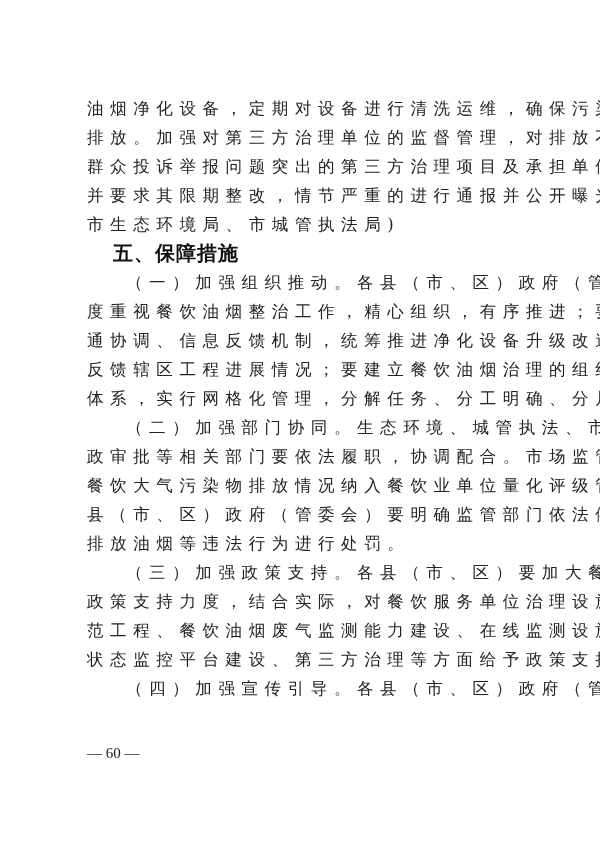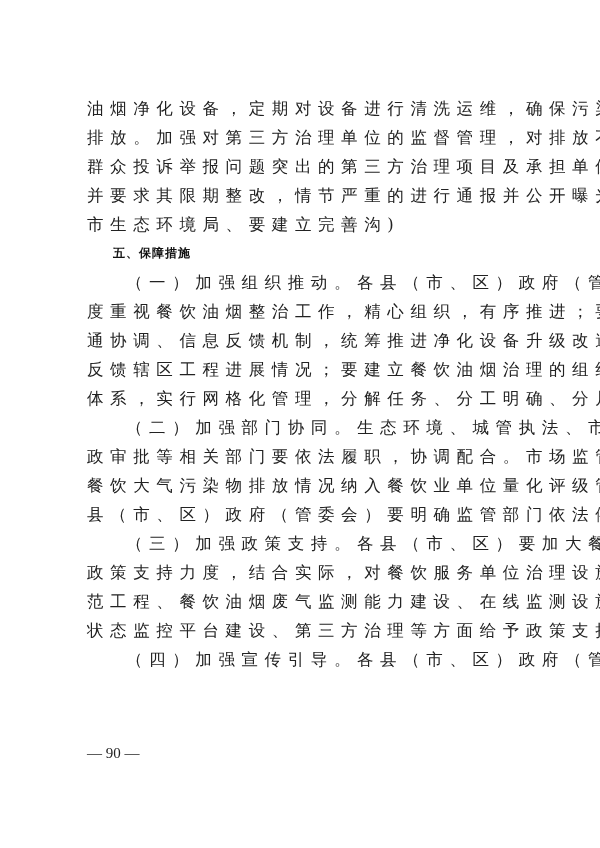--- a/index.html
+++ b/index.html
@@ -37,21 +37,21 @@
       white-space: nowrap;
       color: #222;
     }
     .line.indent {
       padding-left: 39px;
     }
     .heading {
       font-family: "DejaVu Sans", "Liberation Sans", sans-serif;
       font-weight: bold;
       letter-spacing: 1px;
-      font-size: 12px;
+      font-size: 20px;
       padding-left: 26px;
       color: #111;
     }
     .page-number {
       position: absolute;
       left: 87px;
       top: 742px;
       font-size: 15px;
       line-height: 22px;
       color: #222;
@@ -61,45 +61,46 @@
   </style>
 </head>
 <body>
 
 <div class="page">
   <div class="body-text">
     <div class="line">油烟净化设备，定期对设备进行清洗运维，确保污染物稳定达标</div>
     <div class="line">排放。加强对第三方治理单位的监督管理，对排放不能稳定达标、</div>
     <div class="line">群众投诉举报问题突出的第三方治理项目及承担单位，严肃查处</div>
     <div class="line">并要求其限期整改，情节严重的进行通报并公开曝光。(责任单位：</div>
-    <div class="line">市生态环境局、要建立完善沟)</div>
+    <div class="line">市生态环境局、市城管执法局)</div>
 
     <div class="line heading">五、保障措施</div>
 
     <div>
       <div class="line indent">（一）加强组织推动。各县（市、区）政府（管委会）要高</div>
       <div class="line">度重视餐饮油烟整治工作，精心组织，有序推进；要建立完善沟</div>
       <div class="line">通协调、信息反馈机制，统筹推进净化设备升级改造工程，定期</div>
       <div class="line">反馈辖区工程进展情况；要建立餐饮油烟治理的组织体系和责任</div>
       <div class="line">体系，实行网格化管理，分解任务、分工明确、分片包干、责任</div>
     </div>
 
     <div>
       <div class="line indent">（二）加强部门协同。生态环境、城管执法、市场监管、行</div>
       <div class="line">政审批等相关部门要依法履职，协调配合。市场监管部门要推进</div>
       <div class="line">餐饮大气污染物排放情况纳入餐饮业单位量化评级管理体系。各</div>
       <div class="line">县（市、区）政府（管委会）要明确监管部门依法依规对超标准</div>
+      <div class="line">排放油烟等违法行为进行处罚。</div>
     </div>
 
     <div>
       <div class="line indent">（三）加强政策支持。各县（市、区）要加大餐饮油烟治理</div>
       <div class="line">政策支持力度，结合实际，对餐饮服务单位治理设施提升改造示</div>
       <div class="line">范工程、餐饮油烟废气监测能力建设、在线监测设施安装及运行</div>
       <div class="line">状态监控平台建设、第三方治理等方面给予政策支持。</div>
     </div>
 
     <div>
       <div class="line indent">（四）加强宣传引导。各县（市、区）政府（管委会）及相</div>
     </div>
   </div>
 
-  <div class="page-number">— 90 —</div>
+  <div class="page-number">— 60 —</div>
 </div>
 
 </body></html>

